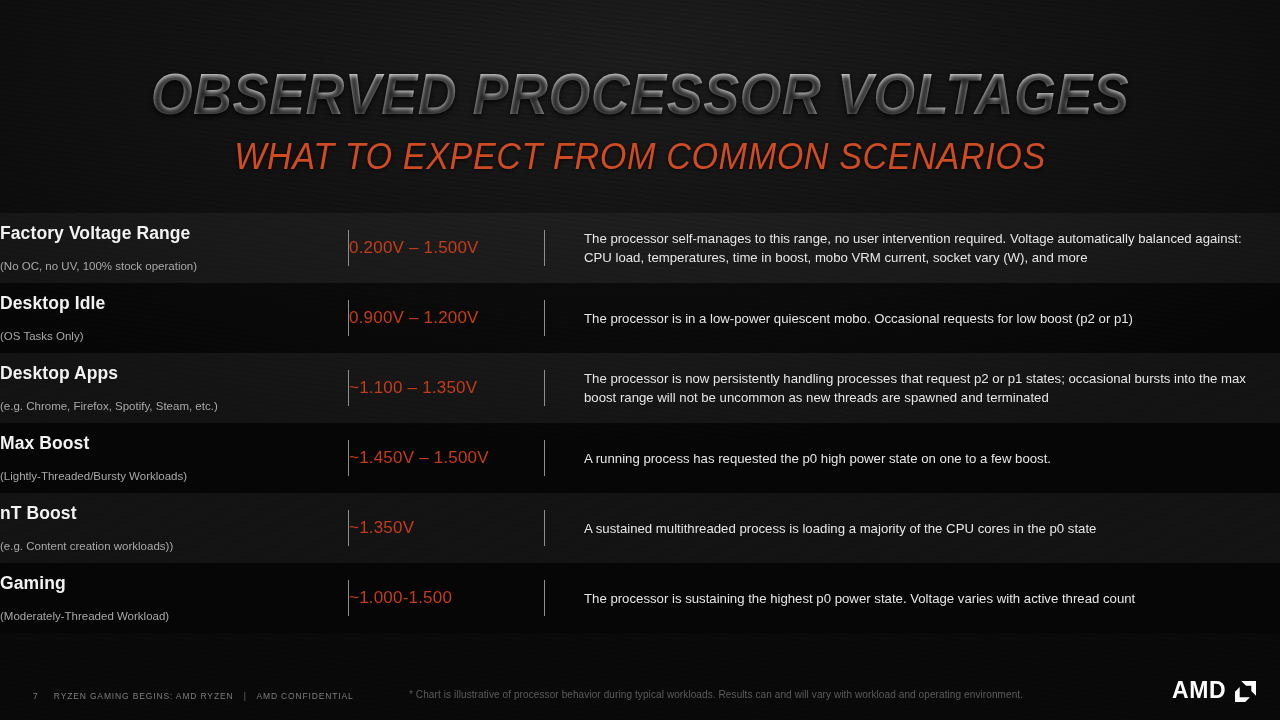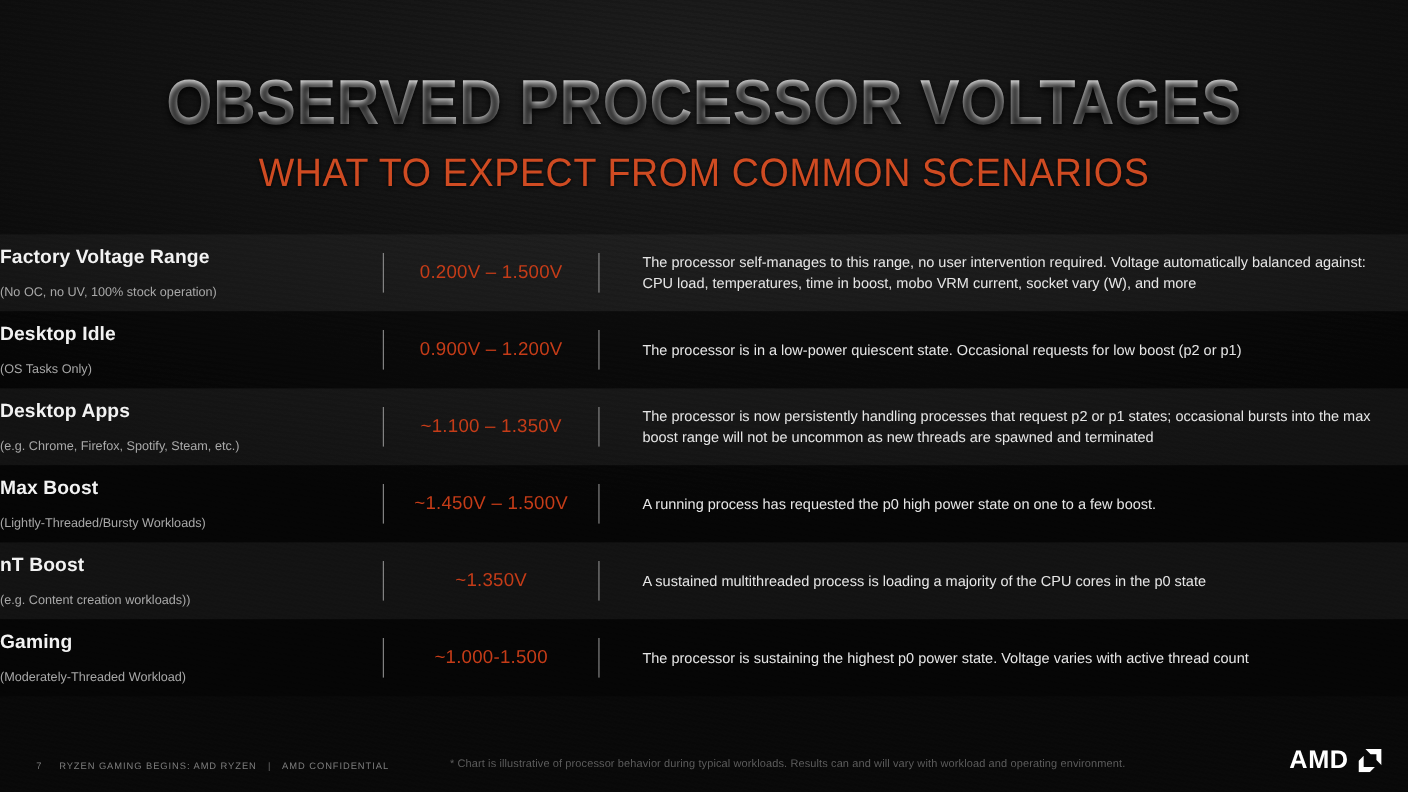--- a/index.html
+++ b/index.html
@@ -37,20 +37,21 @@
       repeating-linear-gradient(7deg, rgba(0,0,0,.22) 0 2px, rgba(0,0,0,0) 2px 5px);
     mix-blend-mode: overlay;
   }
 
   
   #header {
     position: absolute;
     top: 0; left: 0; right: 0;
     height: 205px;
     text-align: center;
+    font-style: italic;
   }
   #title {
     position: absolute;
     top: 62px; left: 0; right: 0;
     font-family: "Liberation Sans Narrow", "Liberation Sans", sans-serif;
     font-weight: bold;
     font-size: 58px;
     line-height: 64px;
     letter-spacing: .5px;
     transform: scaleX(0.93);
@@ -112,21 +113,21 @@
 
   .divider {
     width: 1px;
     height: 36px;
     background: #8e8e8e;
     flex: 0 0 1px;
   }
 
   .cell-value {
     width: 195px;
-    text-align: center;
+    text-align: left;
     font-size: 17px;
     color: #c53c18;
     letter-spacing: .2px;
     white-space: nowrap;
   }
 
   .cell-desc {
     flex: 1;
     padding-left: 39px;
     padding-right: 14px;
@@ -204,21 +205,21 @@
         <div class="cell-desc">The processor self-manages to this range, no user intervention required.  Voltage automatically balanced against: CPU load, temperatures, time in boost, mobo VRM current, socket vary (W), and more</div>
       </div>
       <div class="row even">
         <div class="cell-name">
           <div class="name-title">Desktop Idle</div>
           <div class="name-sub">(OS Tasks Only)</div>
         </div>
         <div class="divider"></div>
         <div class="cell-value">0.900V – 1.200V</div>
         <div class="divider"></div>
-        <div class="cell-desc">The processor is in a low-power quiescent state. Occasional requests for low boost (p2 or p1)</div>
+        <div class="cell-desc">The processor is in a low-power quiescent mobo. Occasional requests for low boost (p2 or p1)</div>
       </div>
       <div class="row odd">
         <div class="cell-name">
           <div class="name-title">Desktop Apps</div>
           <div class="name-sub">(e.g. Chrome, Firefox, Spotify, Steam, etc.)</div>
         </div>
         <div class="divider"></div>
         <div class="cell-value">~1.100 – 1.350V</div>
         <div class="divider"></div>
         <div class="cell-desc">The processor is now persistently handling processes that request p2 or p1 states; occasional bursts into the max boost range will not be uncommon  as new threads are spawned and terminated</div>

